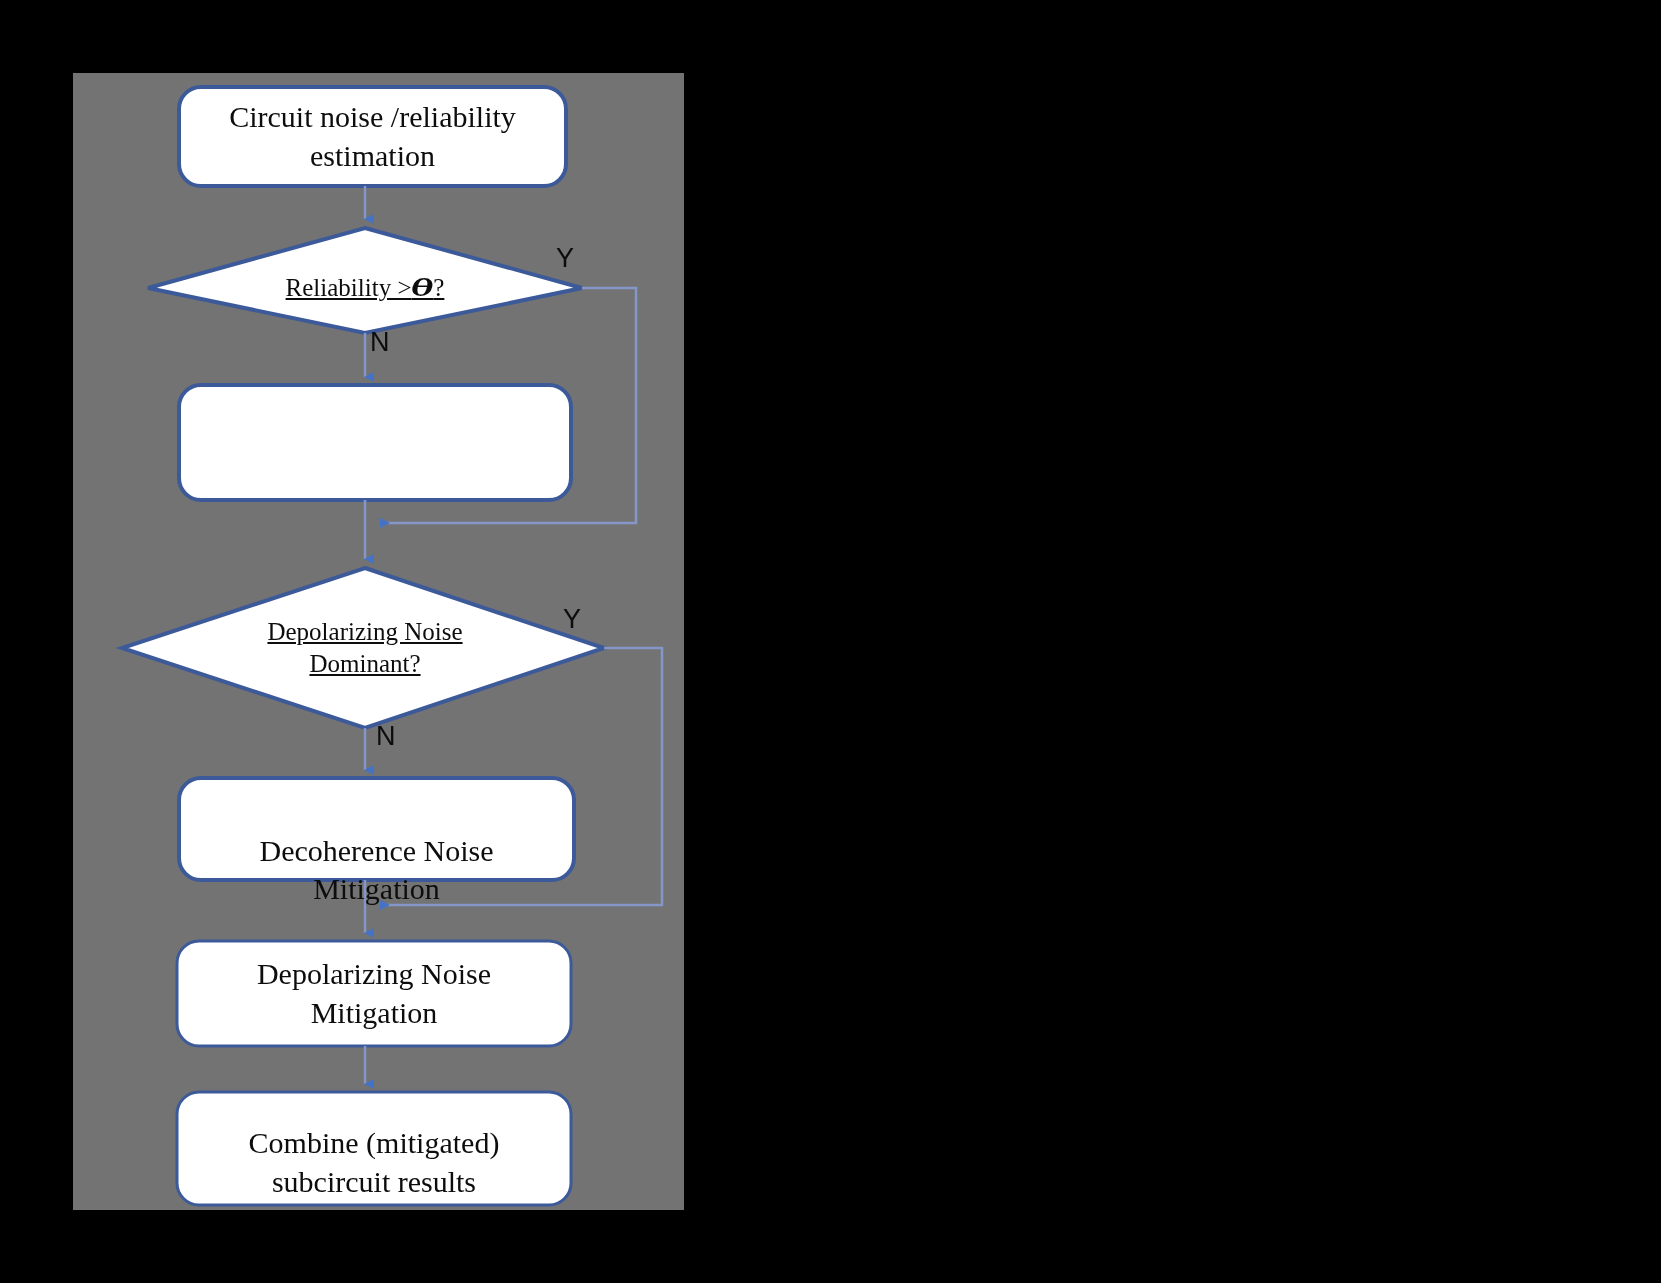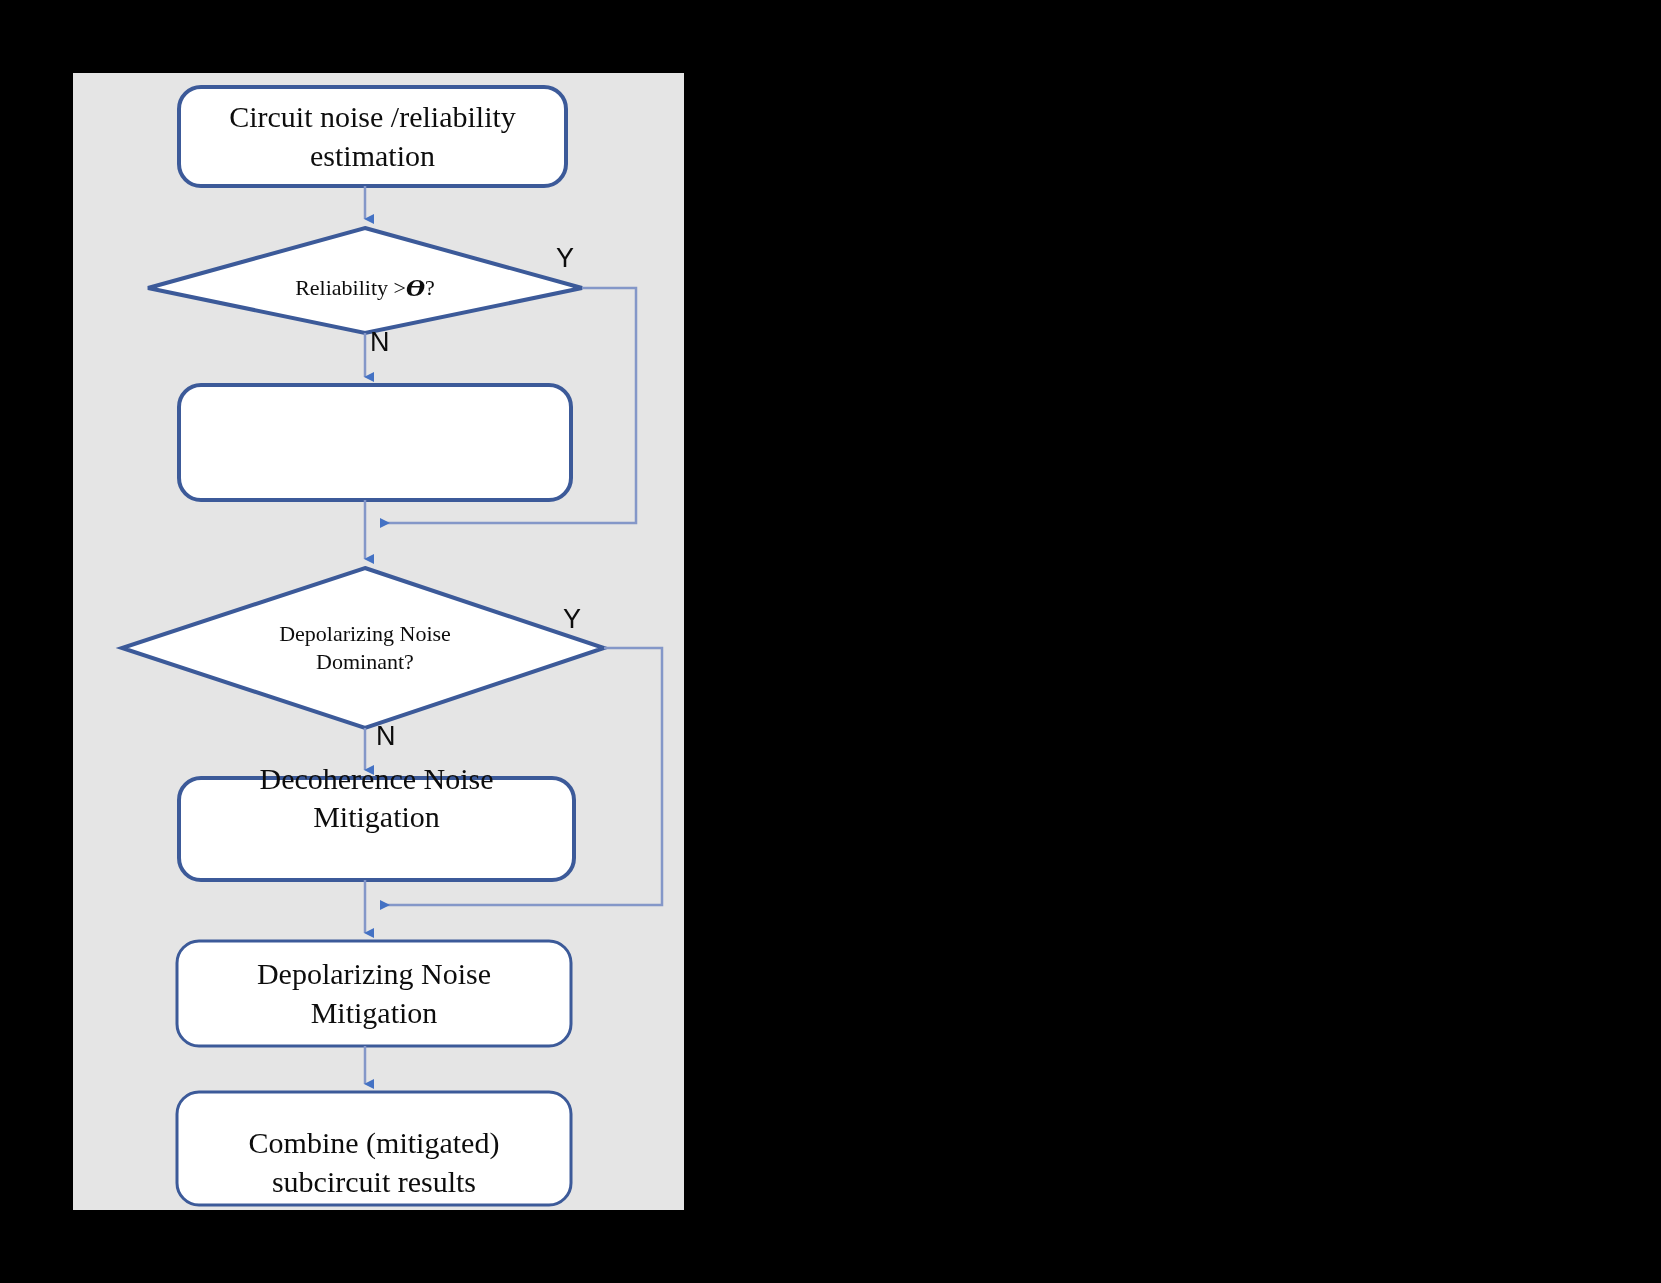--- a/index.html
+++ b/index.html
@@ -22,21 +22,21 @@
     width: 1661px;
     height: 1283px;
     background: #000000;
   }
   #canvas {
     position: absolute;
     left: 73px;
     top: 73px;
     width: 611px;
     height: 1137px;
-    background: #e5e5e5;
+    background: #737373;
   }
   #diagram-svg {
     position: absolute;
     left: 0;
     top: 0;
     width: 611px;
     height: 1137px;
     display: block;
   }
   .node-text {
@@ -48,21 +48,22 @@
     color: #0d0d0d;
     font-family: "Liberation Serif", "DejaVu Serif", serif;
     line-height: 1.28;
     pointer-events: none;
     white-space: pre-line;
   }
   .process-text {
     font-size: 30px;
   }
   .decision-text {
-    font-size: 22px;
+    font-size: 25px;
+    text-decoration: underline;
   }
   .decision-text .theta {
     font-weight: bold;
     font-style: italic;
     font-family: "DejaVu Serif", "Liberation Serif", serif;
   }
   .branch-label {
     position: absolute;
     color: #0d0d0d;
     font-family: "Liberation Sans", "DejaVu Sans", sans-serif;
@@ -124,21 +125,21 @@
 
     <div class="node-text process-text" style="left:106px; top:14px; width:387px; height:99px;">Circuit noise /reliability
 estimation</div>
 
     <div class="node-text decision-text" style="left:152px; top:193px; width:280px; height:44px;"><span>Reliability &gt; </span><span class="theta">ϴ</span><span>?</span></div>
 
 
     <div class="node-text decision-text" style="left:132px; top:540px; width:320px; height:70px;">Depolarizing Noise
 Dominant?</div>
 
-    <div class="node-text process-text" style="left:106px; top:674px; width:395px; height:102px;">Decoherence Noise
+    <div class="node-text process-text" style="left:106px; top:746px; width:395px; height:102px;">Decoherence Noise
 Mitigation</div>
 
     <div class="node-text process-text" style="left:104px; top:868px; width:394px; height:105px;">Depolarizing Noise
 Mitigation</div>
 
     <div class="node-text process-text" style="left:104px; top:1019px; width:394px; height:141px;">Combine (mitigated)
 subcircuit results</div>
 
     <div class="branch-label" style="left:483px; top:172px;">Y</div>
 

